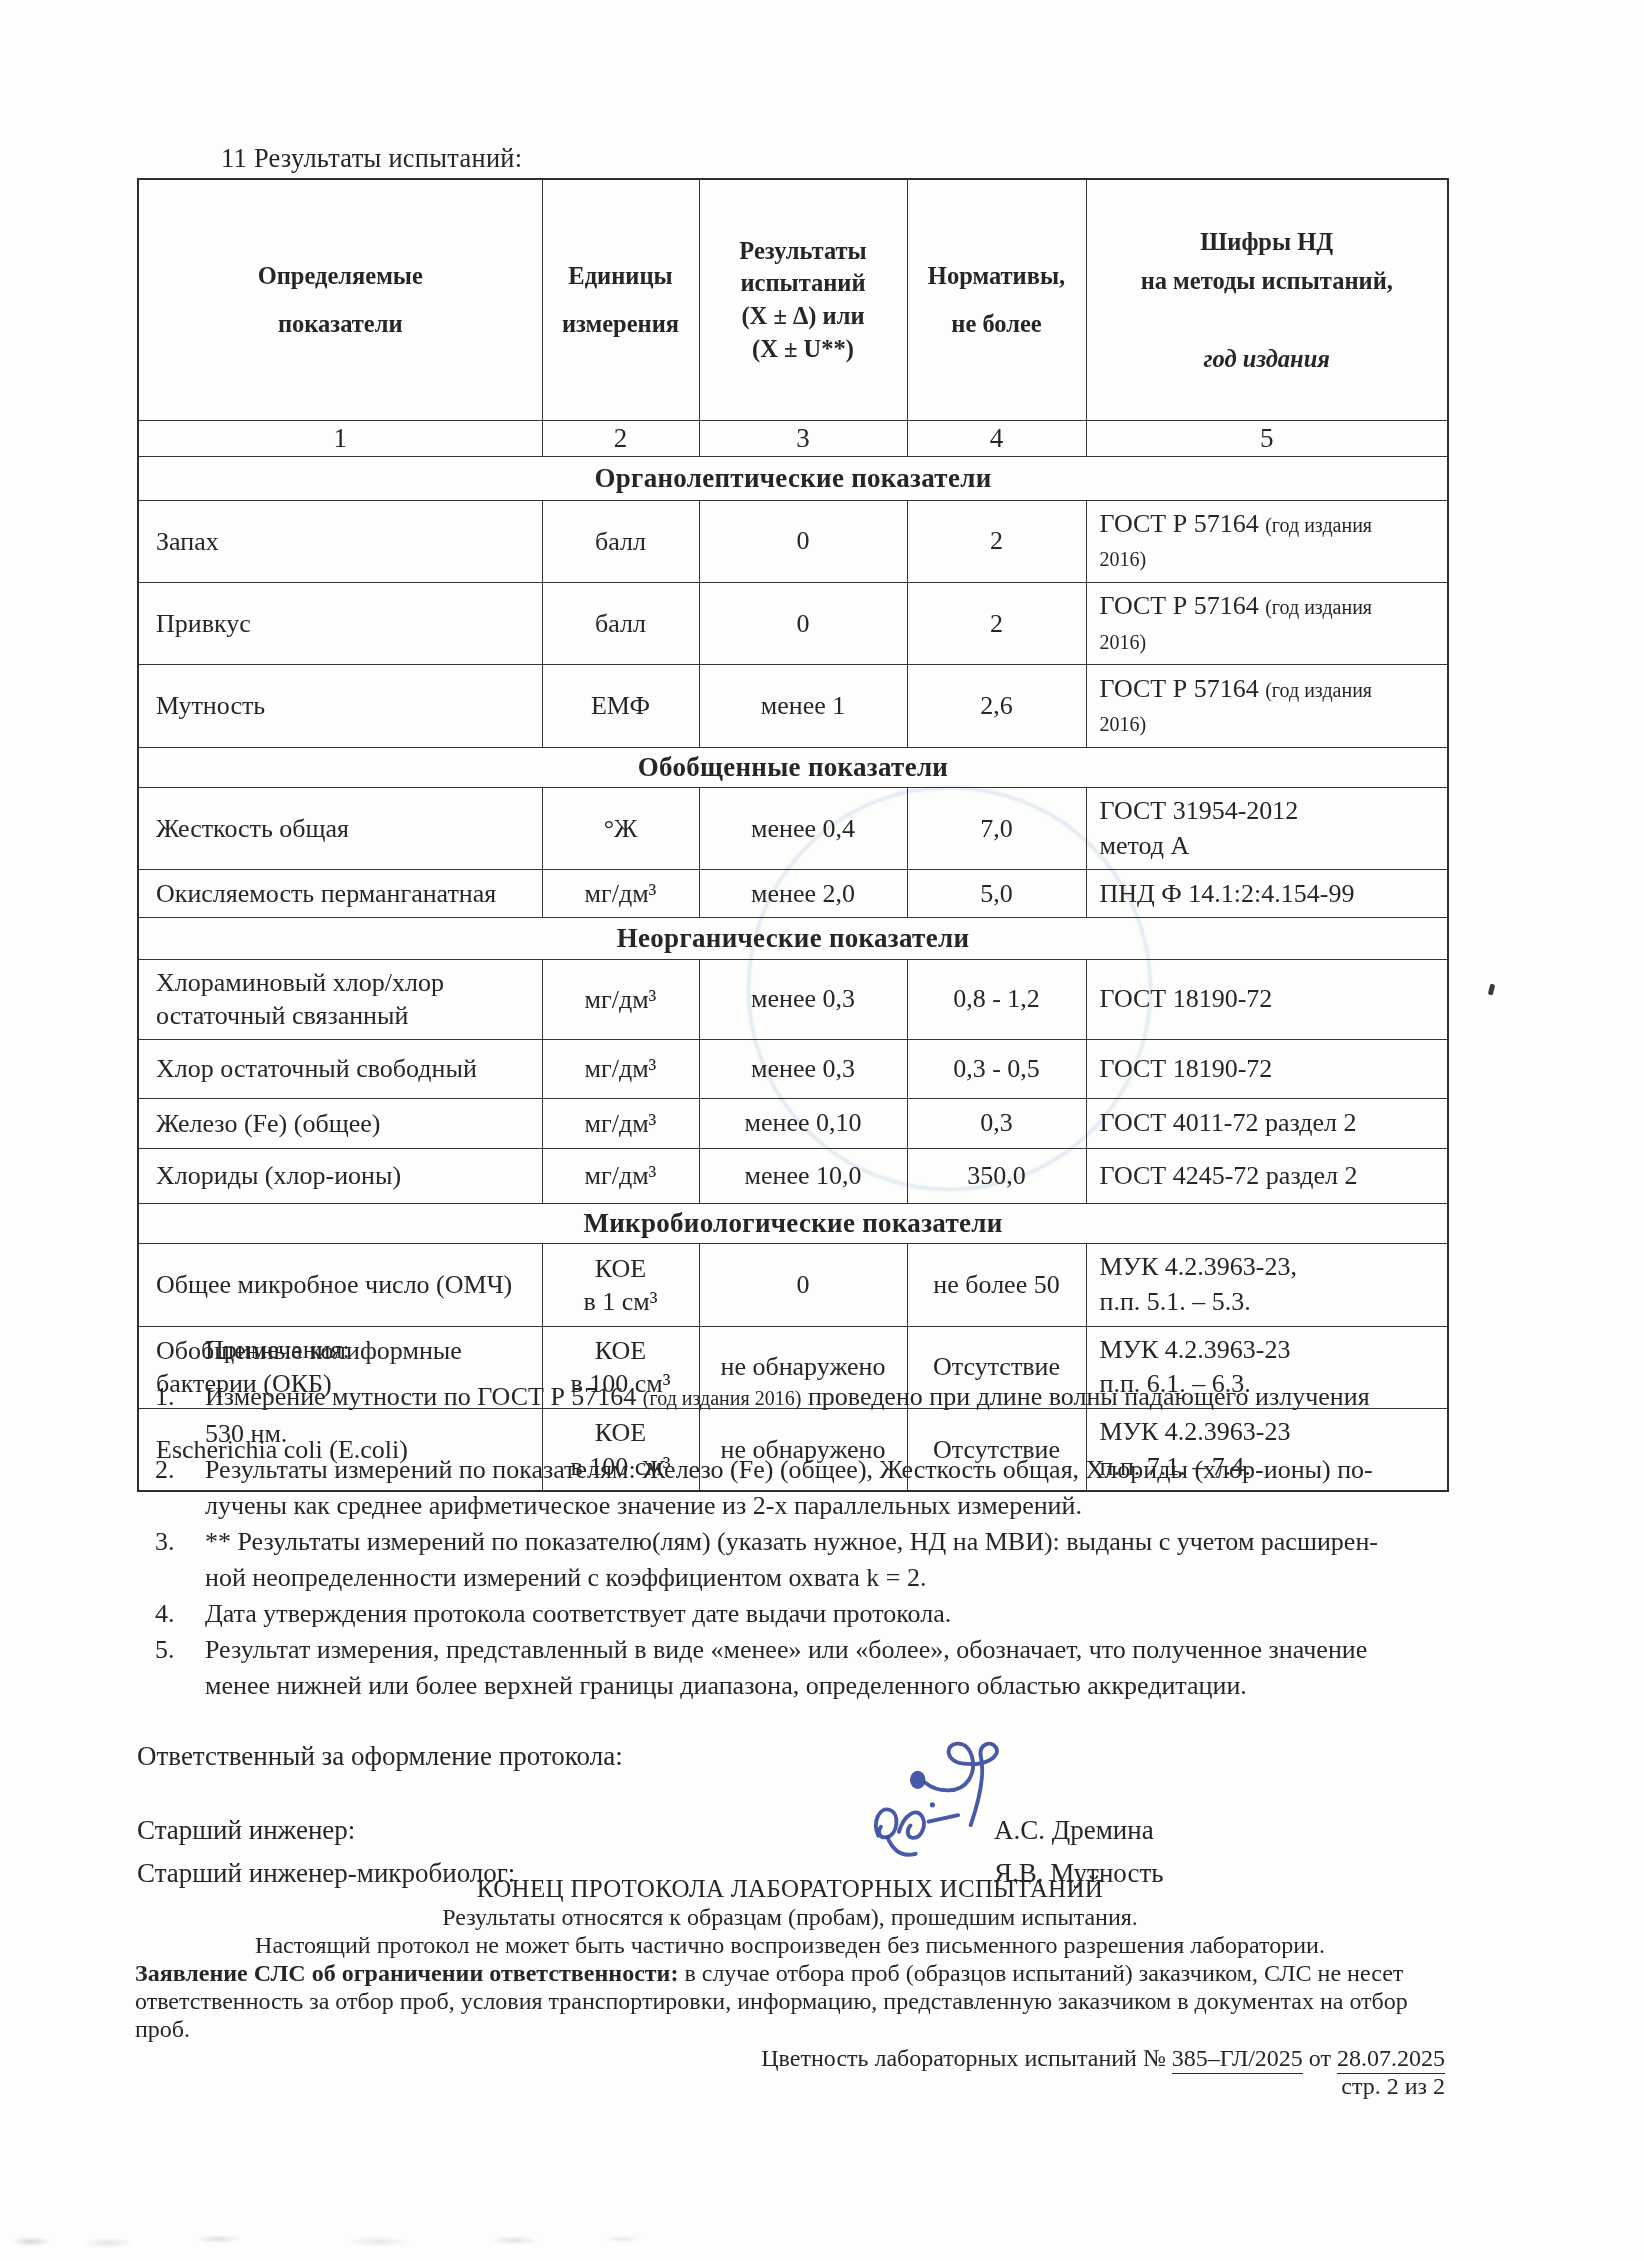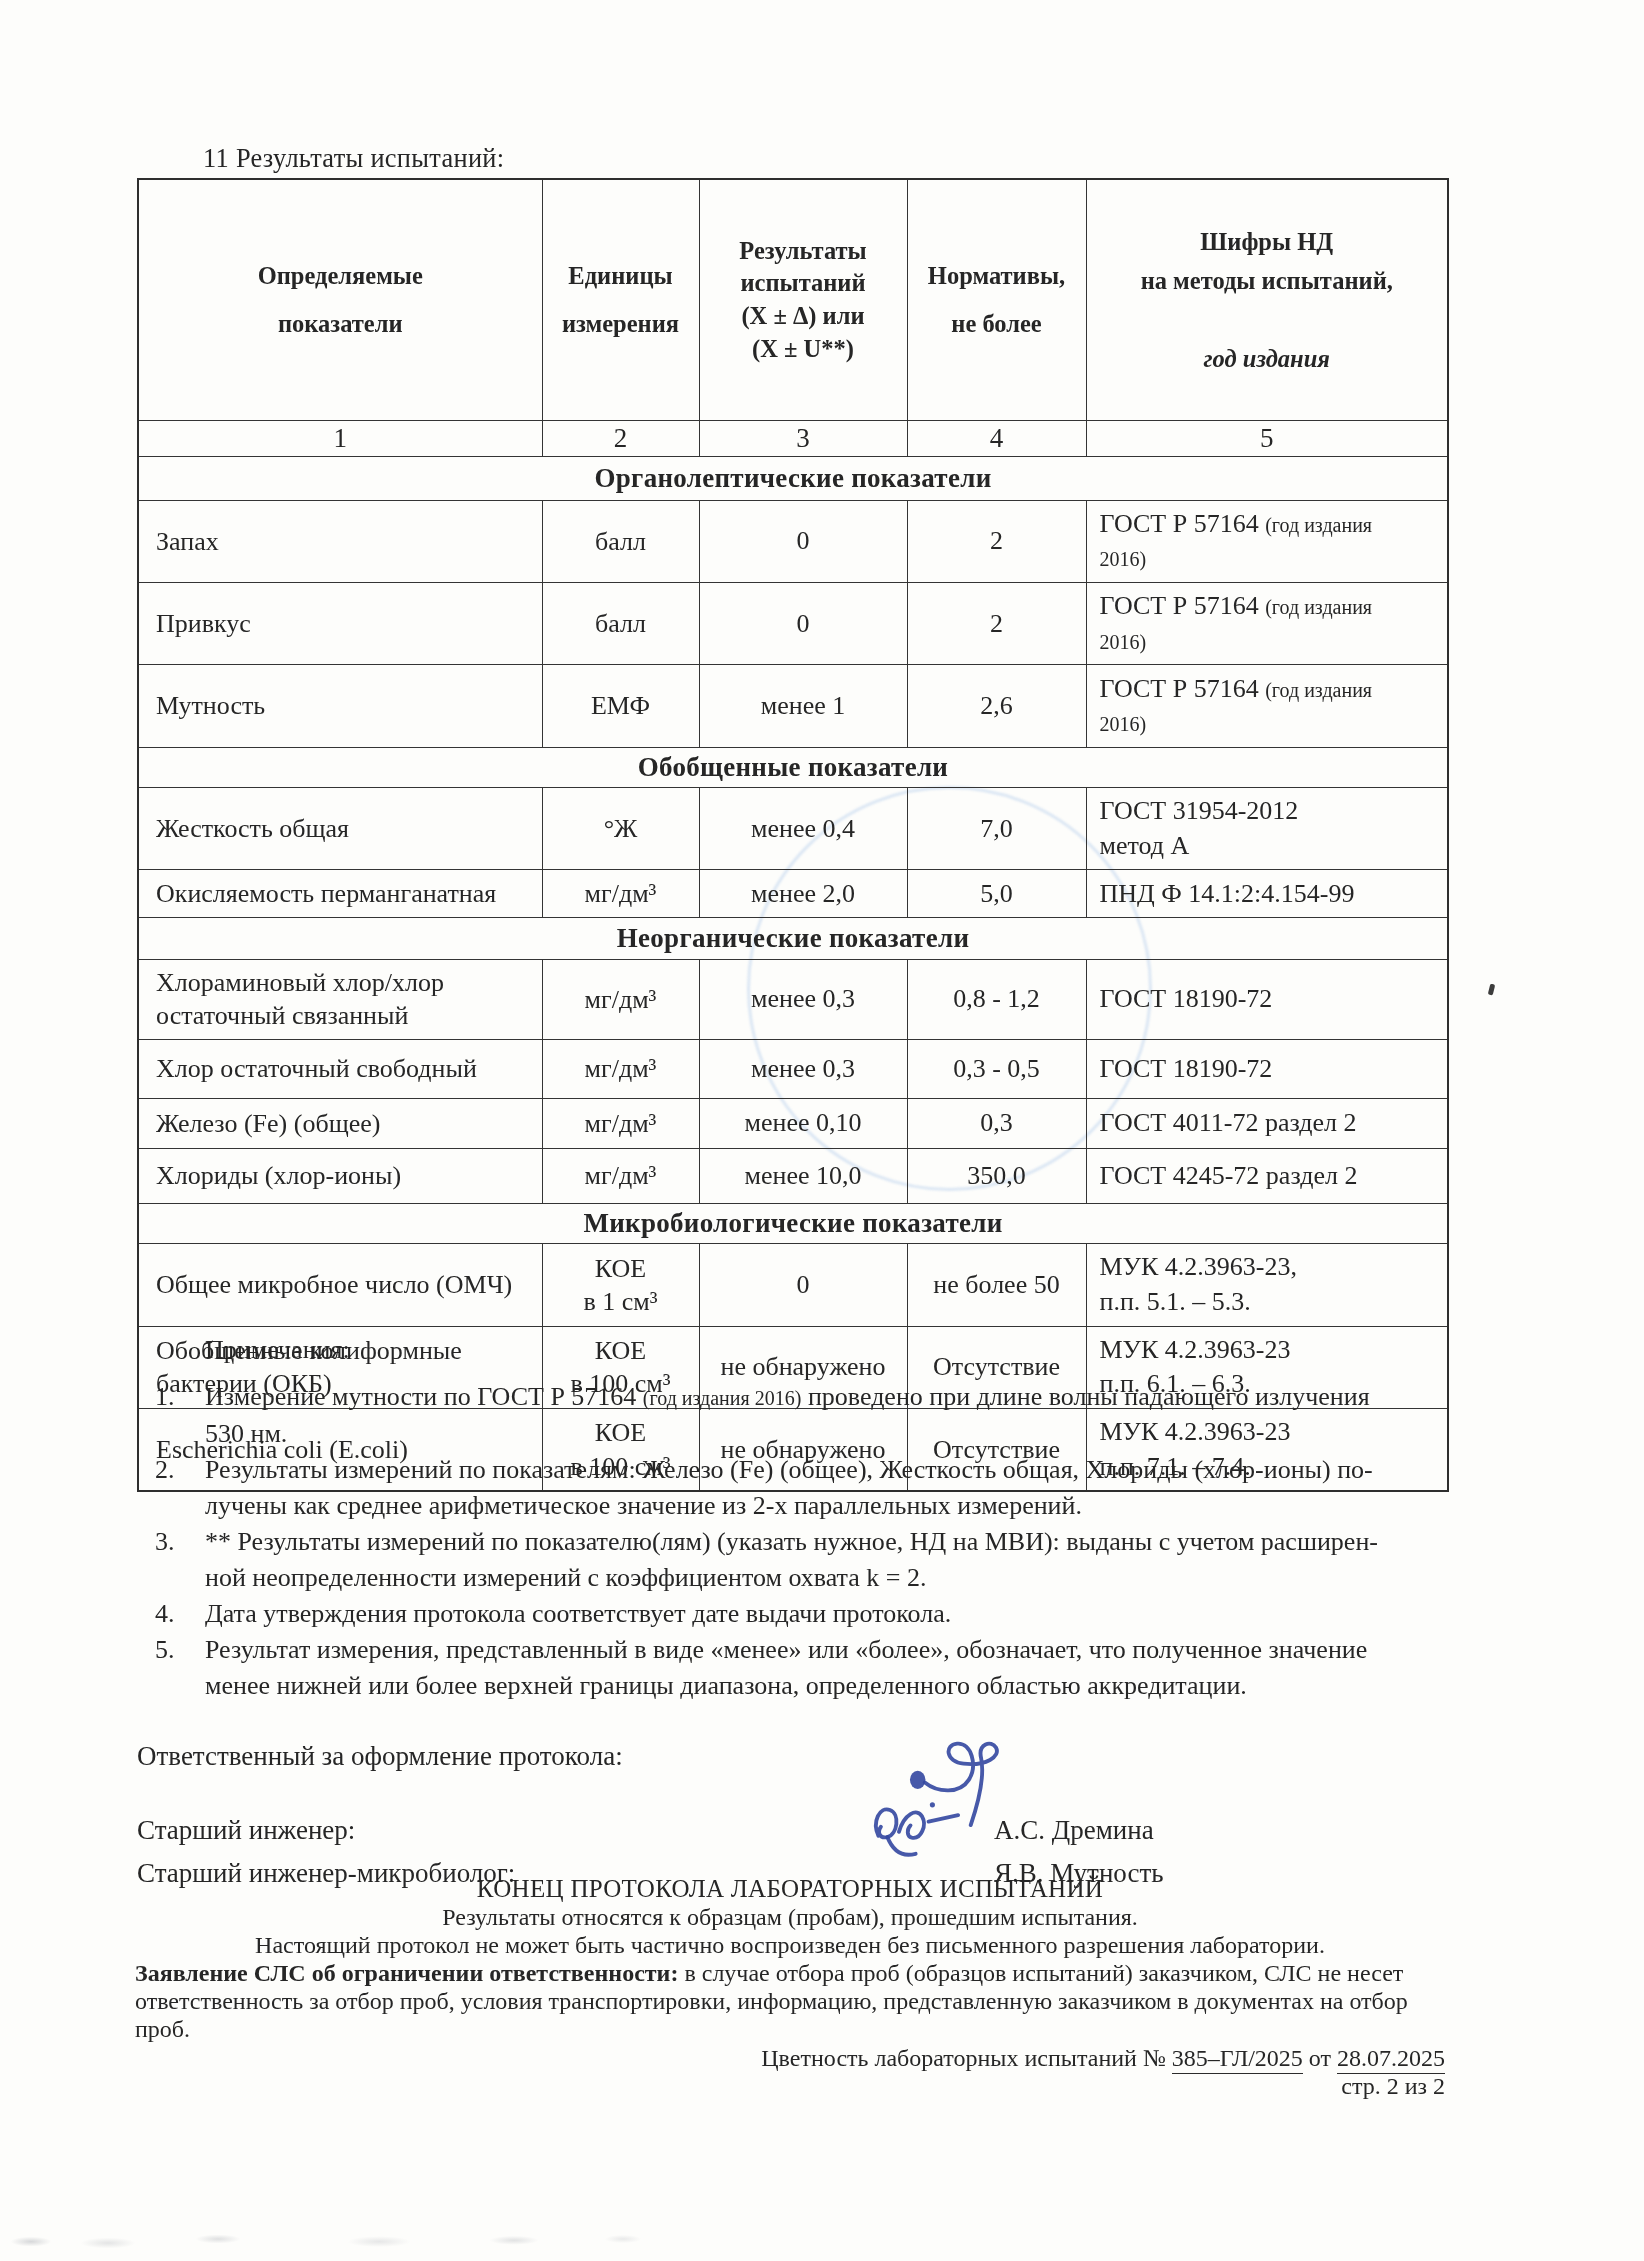--- a/index.html
+++ b/index.html
@@ -8,21 +8,21 @@
     background:#fdfdfb;
     font-family:"Liberation Serif","DejaVu Serif",serif;
     color:#262626;
     position:relative;
     overflow:hidden;
   }
   .page { position:absolute; inset:0; }
 
   
   .doc-title {
-    position:absolute; left:203px; top:143px;
+    position:absolute; left:221px; top:143px;
     font-size:26.4px; letter-spacing:0.3px;
   }
 
   
   .stamp-arc {
     position:absolute; left:747px; top:786px;
     width:399px; height:399px;
     border:3.2px solid rgba(140,178,226,0.45);
     border-radius:50%;
     filter:blur(1.3px);

